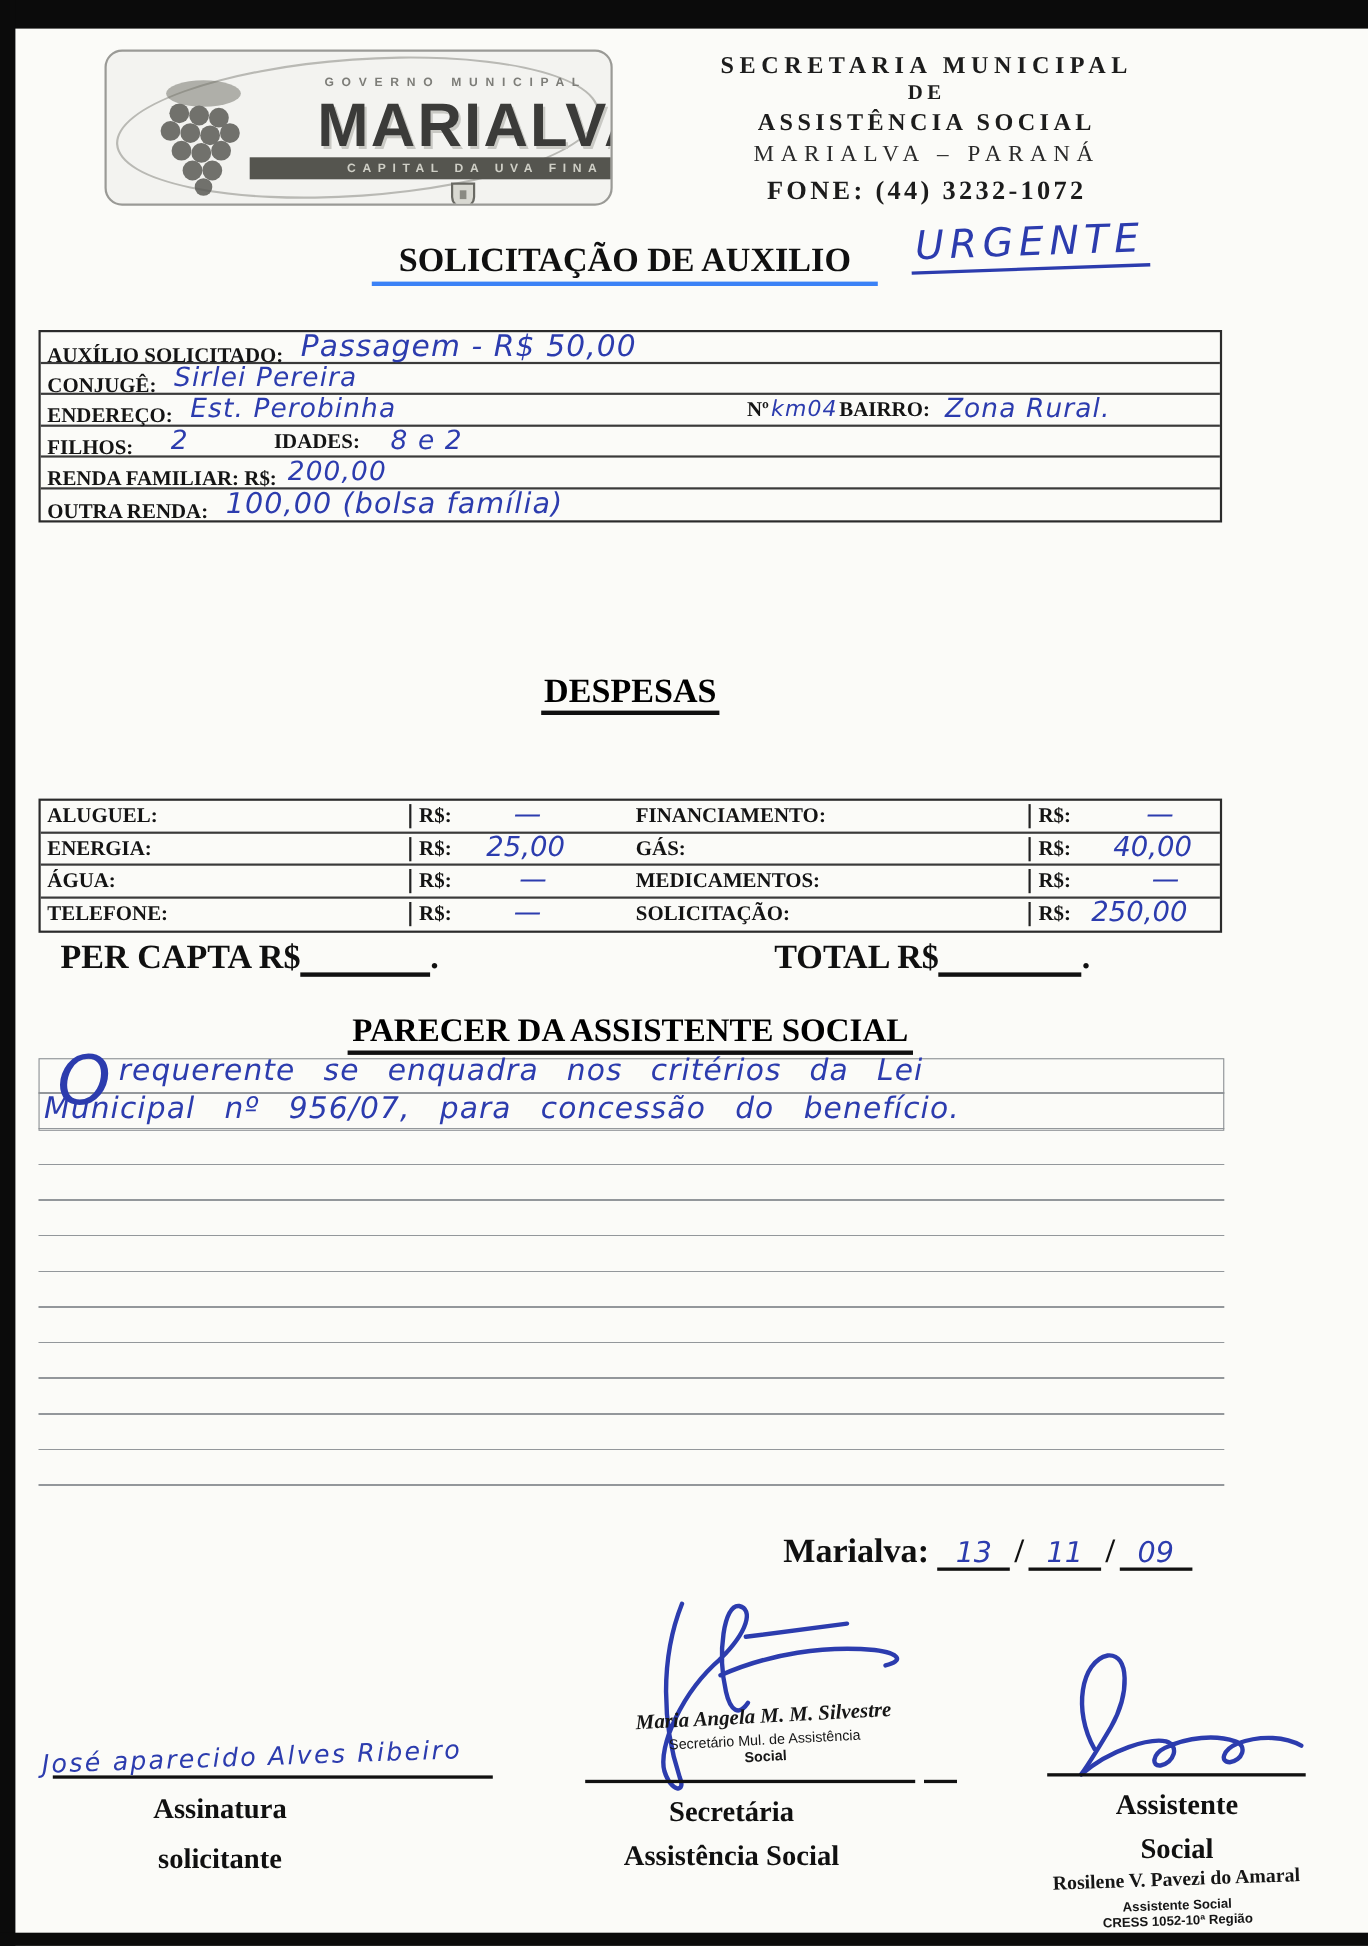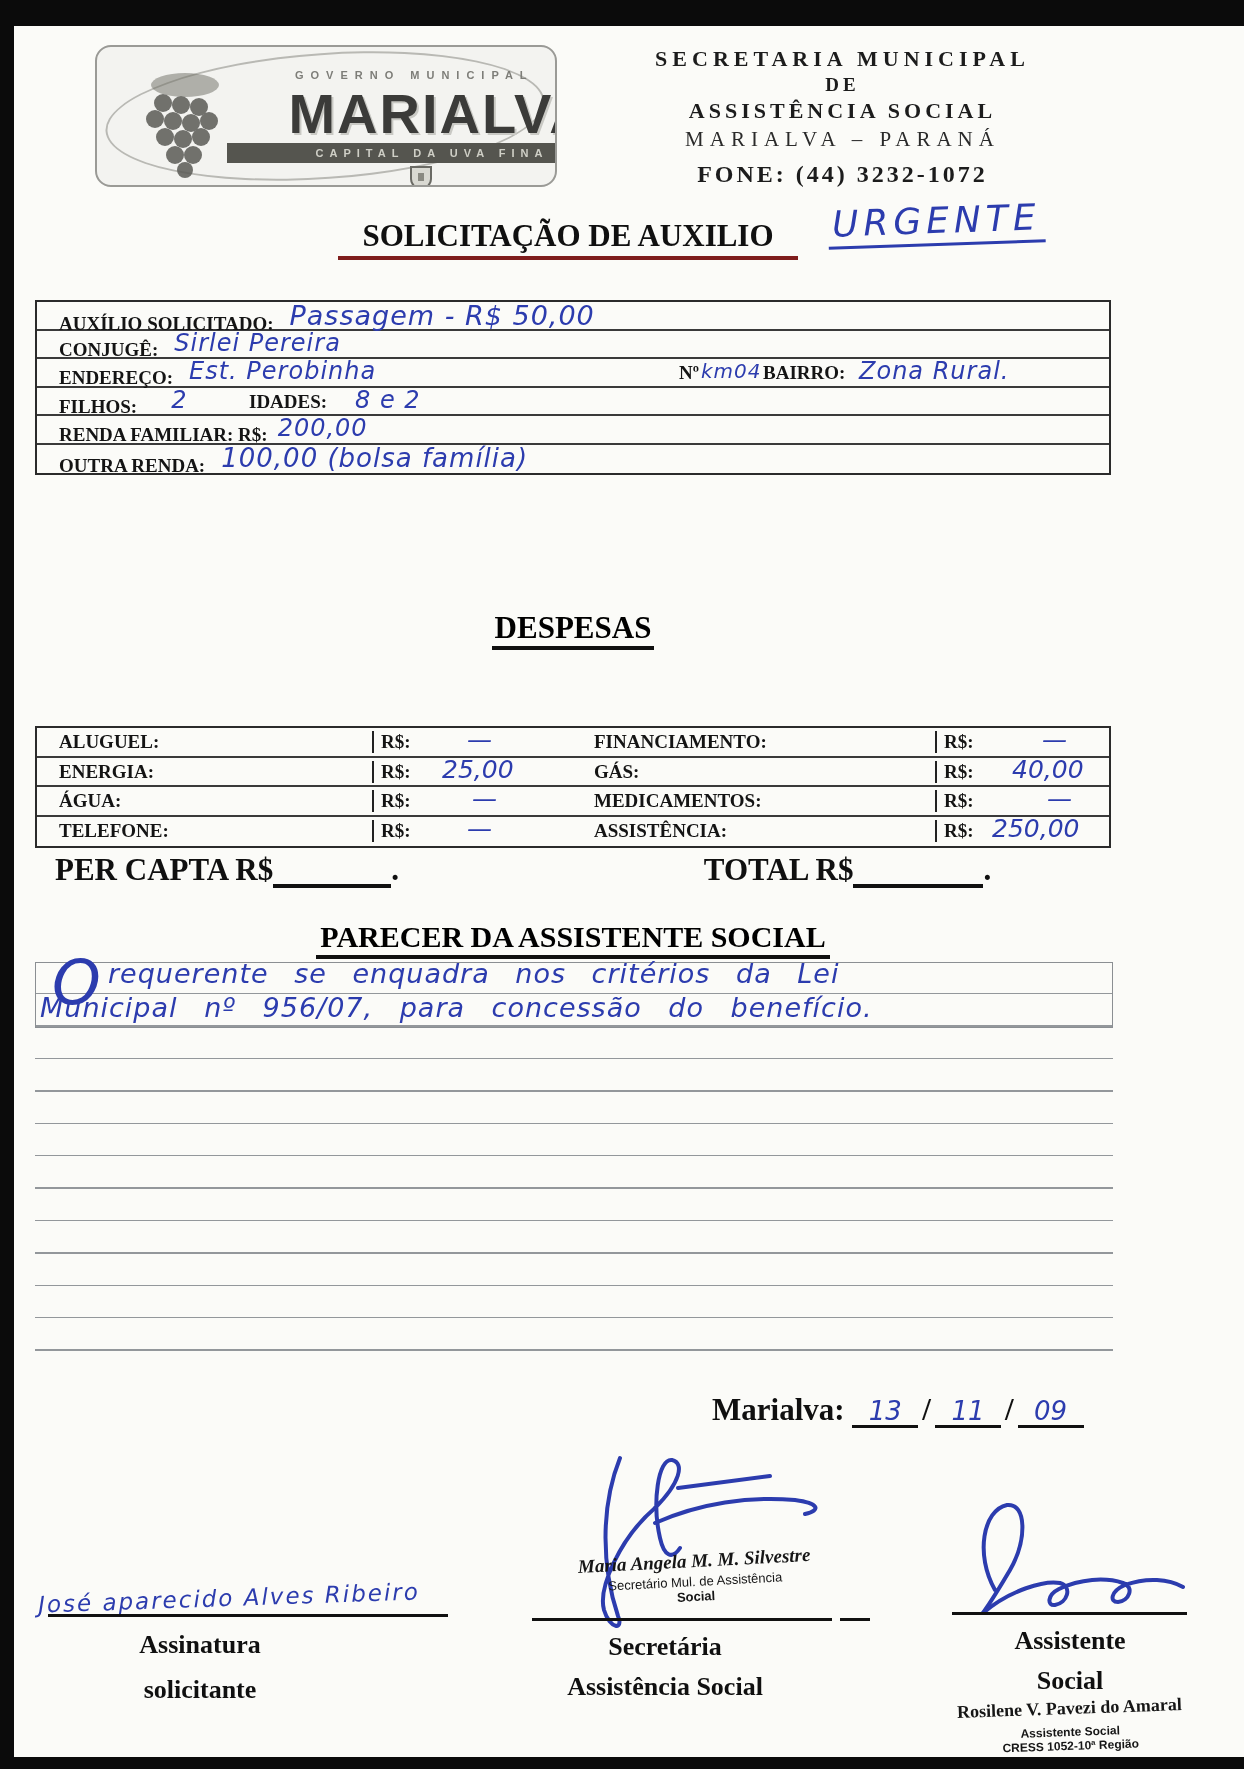--- a/index.html
+++ b/index.html
@@ -30,32 +30,32 @@
   
   .org { position:absolute; left:565px; top:46px; width:555px; text-align:center;
          font-weight:bold; color:#1c1c1c; }
   .org-l1 { font-size:22px; letter-spacing:5px; }
   .org-l2 { font-size:19px; letter-spacing:4px; margin-top:2px; }
   .org-l3 { font-size:22px; letter-spacing:4px; margin-top:2px; }
   .org-l4 { font-size:21px; letter-spacing:6px; font-weight:normal; color:#2a2a2a; margin-top:3px; }
   .org-phone { font-size:24px; letter-spacing:3px; margin-top:9px; }
 
   .doc-title { position:absolute; left:338px; top:218px; width:460px; text-align:center;
-         font-size:31px; font-weight:bold; color:#101010; border-bottom:4px solid #7f1d1d;
+         font-size:31px; font-weight:bold; color:#101010; border-bottom:4px solid #3b82f6;
          padding-bottom:2px; }
   .urgent { position:absolute; left:828px; top:200px; font-family:"DejaVu Sans",sans-serif;
          font-size:36px; letter-spacing:5px; color:var(--ink); border-bottom:3px solid var(--ink);
          padding:0 4px 2px 4px; transform:rotate(-2deg); font-style:italic; }
 
   
   .ftable { position:absolute; left:35px; top:300px; width:1076px; border:2px solid #2b2b2b; }
   .frow { position:relative; height:28.5px; border-bottom:2px solid #3a3a3a; background:transparent;
           white-space:nowrap; }
   .frow:last-child { border-bottom:none; }
-  .lbl { font-weight:bold; font-size:19px; color:#141414; position:relative; top:3px; padding-left:22px; }
+  .lbl { font-weight:bold; font-size:19px; color:#141414; position:relative; top:3px; padding-left:6px; }
   .lbl.abs { position:absolute; top:3px; padding-left:0; }
   .hw { font-family:"DejaVu Sans",sans-serif; font-style:italic; color:var(--ink); }
   .fval { position:relative; top:-2px; font-size:24px; margin-left:12px; letter-spacing:1px; }
   .fval.abs { position:absolute; top:-2px; margin-left:0; }
 
   
   .despesas-title { position:absolute; left:35px; top:610px; width:1076px; text-align:center; }
   .despesas-title span { font-size:31px; font-weight:bold; border-bottom:4px solid #101010; padding:0 3px 1px; }
   .dtable { position:absolute; left:35px; top:726px; width:1076px; border:2px solid #2b2b2b; }
   .drow { display:flex; height:29.5px; border-bottom:2px solid #3a3a3a; }
@@ -217,21 +217,21 @@
         <span class="hw dval" style="left:475px;">—</span>
       </div>
     </div>
     <div class="drow">
       <div class="dcell c1">
         <span class="lbl">TELEFONE:</span>
         <span class="drs" style="left:335px;">R$:</span>
         <span class="hw dval" style="left:430px;">—</span>
       </div>
       <div class="dcell c2">
-        <span class="lbl">ASSISTÊNCIA:</span>
+        <span class="lbl">SOLICITAÇÃO:</span>
         <span class="drs" style="left:363px;">R$:</span>
         <span class="hw dval" style="left:420px;">250,00</span>
       </div>
     </div>
   </div>
 
   <div class="capta-row">
     <span>PER CAPTA R$</span><span class="blank" style="width:118px;"></span><span>.</span>
     <span style="display:inline-block; width:290px;"></span>
     <span>TOTAL R$</span><span class="blank" style="width:130px;"></span><span>.</span>

